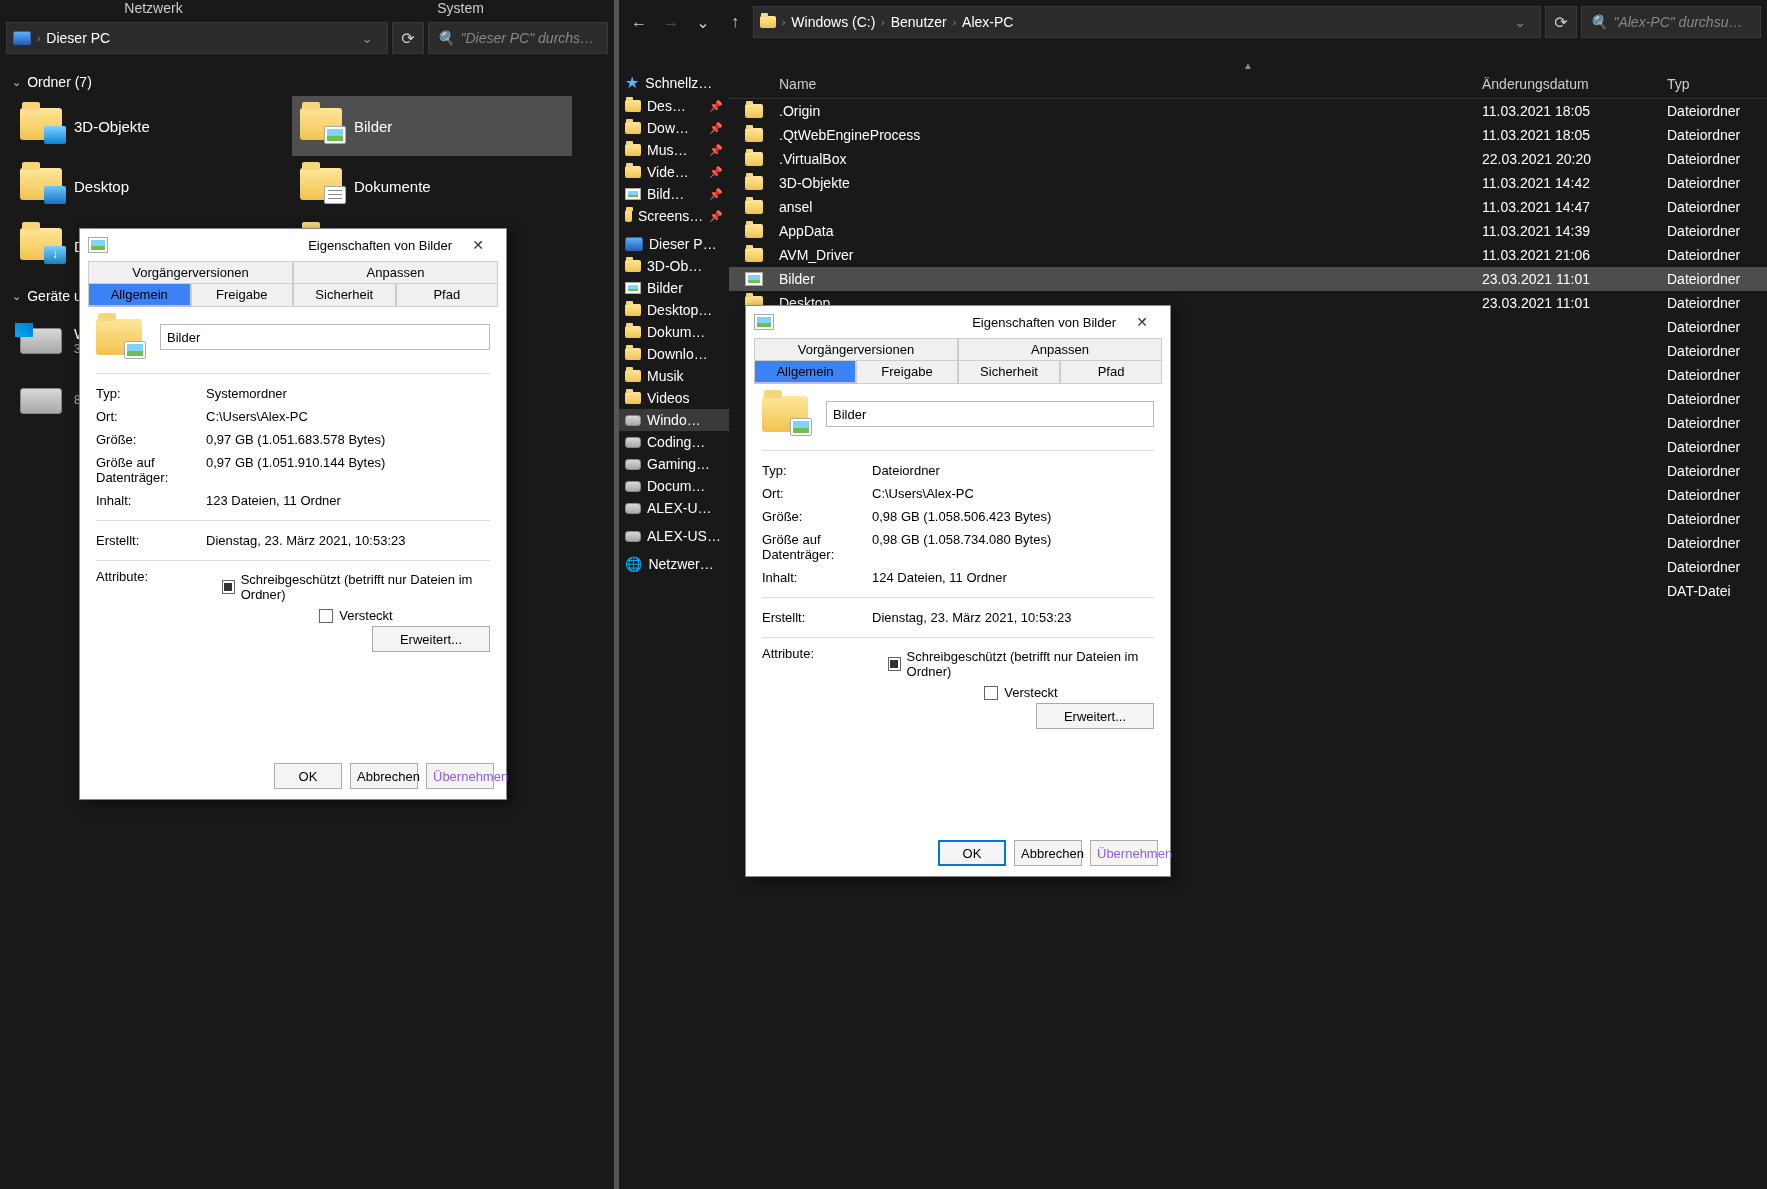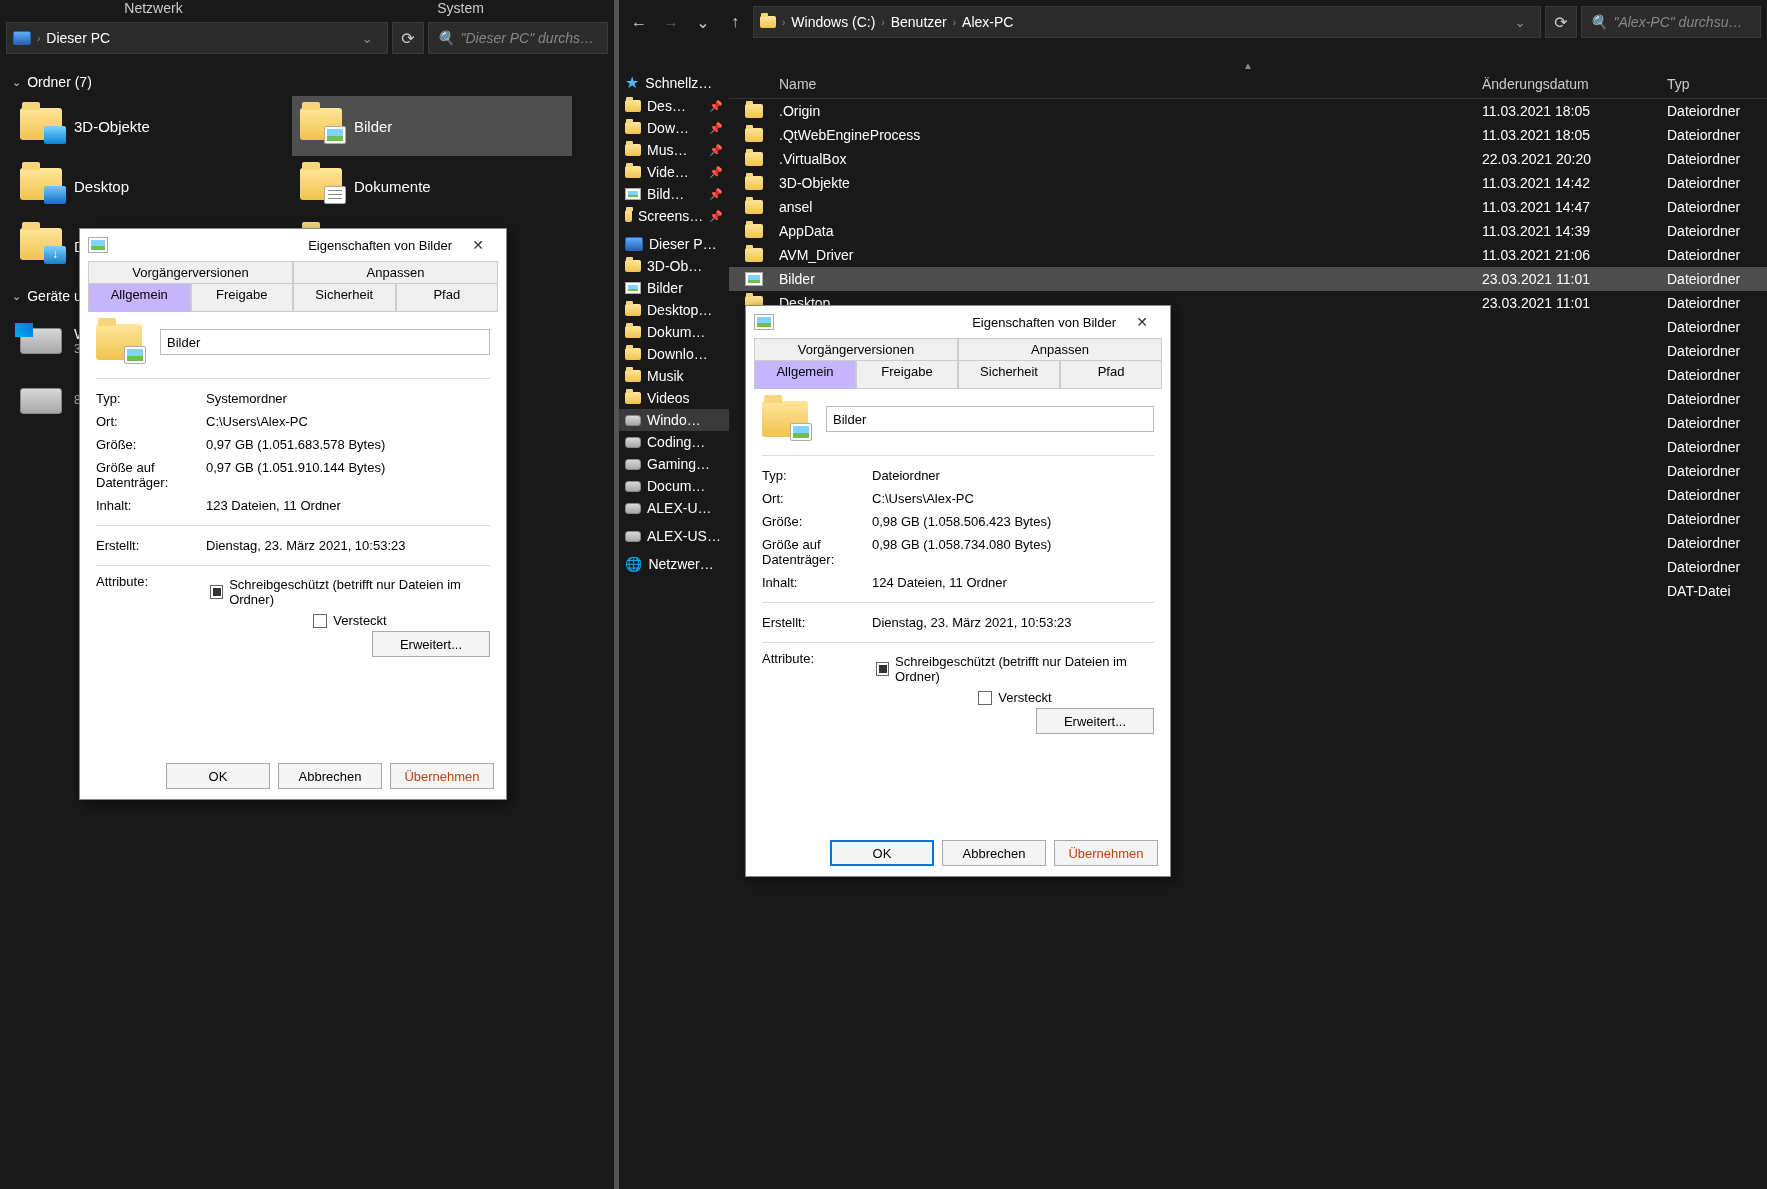--- a/index.html
+++ b/index.html
@@ -90,43 +90,43 @@
 
   
   .props { position:absolute; background:#fff; color:#000; font-size:13px; border:1px solid #888; box-shadow:4px 4px 12px rgba(0,0,0,0.5); }
   .props-left { left:79px; top:228px; width:428px; height:572px; } 
   .tb { height:32px; display:flex; align-items:center; padding:0 8px; gap:6px; }
   .tb .title { flex:1; font-size:13px; color:#000;text-align:right; }
   .tb .x { width:40px; text-align:center; color:#333; font-size:14px; }
   .tabs { display:flex; flex-wrap:wrap; border-bottom:1px solid #ccc; margin:0 8px; }
   .tabrow { display:flex; width:100%; }
   .tab { flex:1; text-align:center; padding:3px 0; border:1px solid #ccc; font-size:13px; background:#f0f0f0; margin-bottom:-1px; }
-  .tab.active { background:#c4b5fd; border-bottom:7px solid #c4b5fd; position:relative; z-index:1; }
+  .tab.active { background:#3b82f6; border-bottom:2px solid #c4b5fd; position:relative; z-index:1; }
   .props-body { padding:12px 16px; }
   .icon-name { display:flex; align-items:center; gap:18px; margin-bottom:18px; }
   .big-folder { width:46px; height:36px; }
   .name-input { flex:1; height:26px; border:1px solid #bbb; padding:0 6px; font-size:13px; }
 
   .kv { display:flex; padding:4px 0; font-size:13px; }
   .kv .k { width:110px; color:#000; }
   .kv .v { flex:1; color:#000; }
   .hr { border:none; border-top:1px solid #ddd; margin:8px 0; }
 
-  .attrs { display:flex; gap:4px; align-items:flex-start; }
+  .attrs { display:flex; gap:16px; align-items:flex-start; }
   .attrs .k { width:110px; }
   .attrs .right { flex:1; }
   .chk { display:flex; align-items:center; gap:6px; padding:3px 0; font-size:13px;justify-content:center; }
   .chk .box { width:14px; height:14px; border:1px solid #666; display:inline-flex; align-items:center; justify-content:center; }
   .chk .box.ind::after { content:""; width:8px; height:8px; background:#333; }
   .btn-adv { float:right; width:118px; height:26px; border:1px solid #aaa; background:#f4f4f4; font-size:13px; }
 
   .dlg-btns { position:absolute; bottom:10px; right:12px; display:flex; gap:8px; }
-  .dlg-btns button { width:104px; height:26px; border:1px solid #aaa; background:#f4f4f4; font-size:13px; }
+  .dlg-btns button { width:68px; height:26px; border:1px solid #aaa; background:#f4f4f4; font-size:13px; }
   .dlg-btns button.primary { border:2px solid #0078d7; }
-  .dlg-btns button.disabled { color:#c2410c; }
+  .dlg-btns button.disabled { color:#8b5cf6; }
 
   .tiny-pic-ico { width:20px; height:16px; background:#fff; border:1px solid #aaa; position:relative; display:inline-block; }
   .tiny-pic-ico::after { content:""; position:absolute; inset:2px; background:linear-gradient(#7fd3ff 60%,#6fbf4f 60%); }
 
   .sort-arrow { text-align:center; color:#888; font-size:10px; height:10px; }
 </style>
 </head>
 <body>
 
 <div class="pane pane-left">

